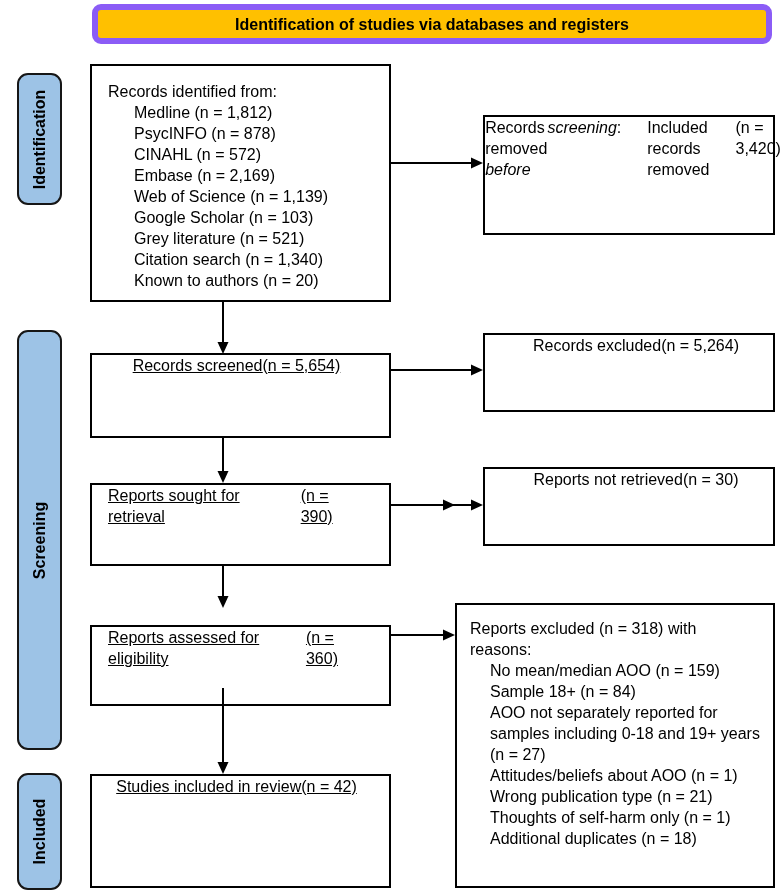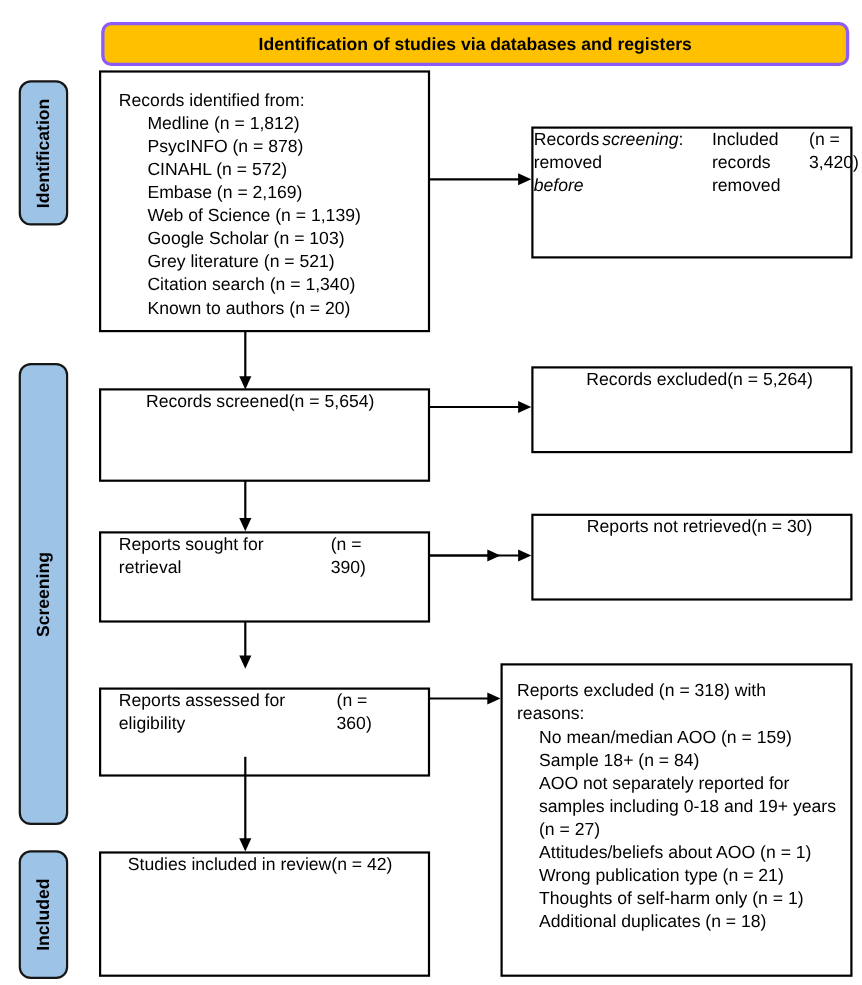--- a/index.html
+++ b/index.html
@@ -2,40 +2,40 @@
 <html><head>
 <meta charset="utf-8">
 <style>
   html,body { margin:0; padding:0; background:#fff; }
   .canvas {
     position:relative; width:784px; height:895px; background:#fff;
     font-family:"Liberation Sans", sans-serif; font-size:16px; color:#000;
     line-height:21px; overflow:hidden;
   }
   .banner {
-    position:absolute; left:92px; top:20px; width:680px; height:40px;
-    background:#FFC000; border:3px solid #8b5cf6; border-radius:9px;
+    position:absolute; left:92px; top:4px; width:680px; height:40px;
+    background:#FFC000; border:6px solid #8b5cf6; border-radius:9px;
     display:flex; align-items:center; justify-content:center;
     font-weight:bold; box-sizing:border-box;
   }
   .stage {
     position:absolute; background:#9DC3E6; border:2px solid #161616;
     border-radius:11px; display:flex; align-items:center; justify-content:center;
     box-sizing:border-box;
   }
   .stage .vlabel { transform:rotate(-90deg); white-space:nowrap; font-weight:bold; }
   .stage-identification { left:17px; top:73px;  width:45px; height:132px; }
   .stage-screening      { left:17px; top:330px; width:45px; height:420px; }
   .stage-included       { left:17px; top:773px; width:45px; height:117px; }
   .box {
     position:absolute; background:#fff; border:2px solid #000;
     box-sizing:border-box;
   }
   .box.centered { display:flex; flex-direction:row; justify-content:center; }
-  .pad-left { padding-left:16px; padding-right:24px; }
+  .pad-left { padding-left:16px; padding-right:24px;text-decoration:underline; }
   .indent { margin-left:26px; }
   .indent-sm { margin-left:20px; }
   .box-identified { left:90px; top:64px;  width:301px; height:238px; padding:15px 8px 0 16px; }
   .box-screened   { left:90px; top:353px; width:301px; height:85px; }
   .box-sought     { left:90px; top:483px; width:301px; height:83px; }
   .box-assessed   { left:90px; top:625px; width:301px; height:81px; }
   .box-included   { left:90px; top:774px; width:301px; height:114px; }
   .box-removed    { left:483px; top:115px; width:292px; height:120px; padding-left:14px; padding-right:6px; }
   .box-recexcl    { left:483px; top:333px; width:292px; height:79px; padding-left:14px; }
   .box-notretr    { left:483px; top:467px; width:292px; height:79px; padding-left:14px; }

